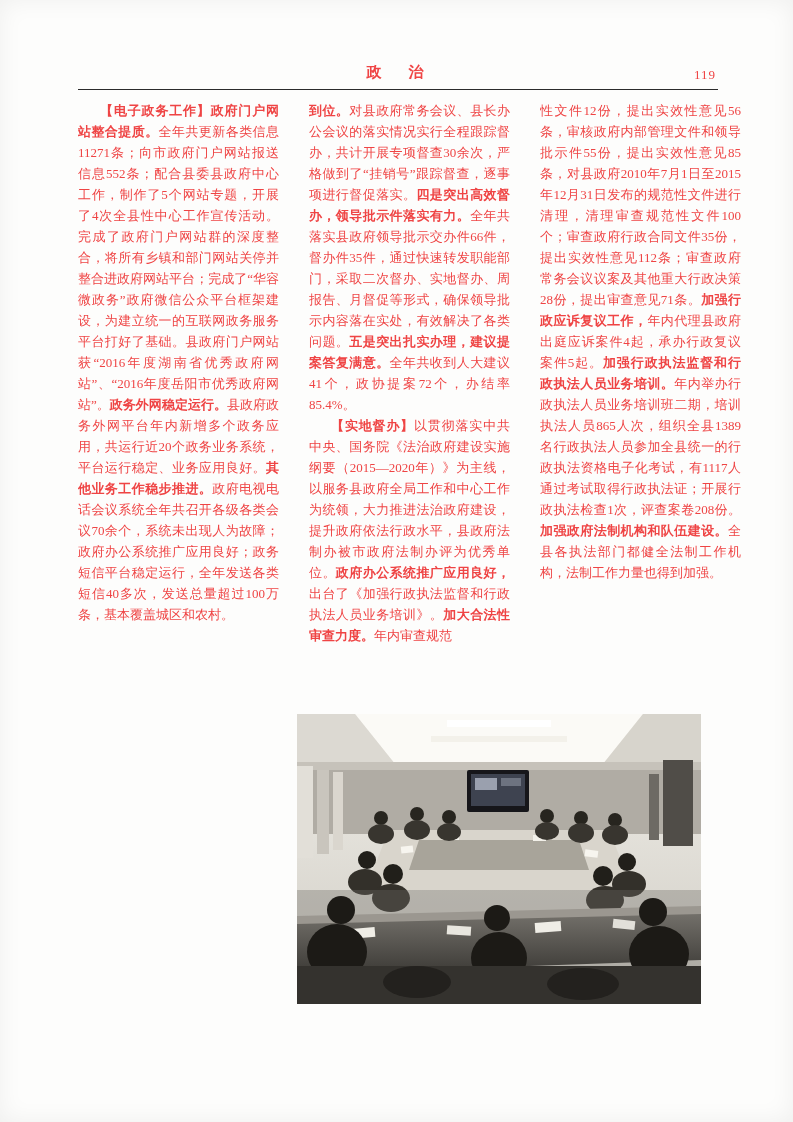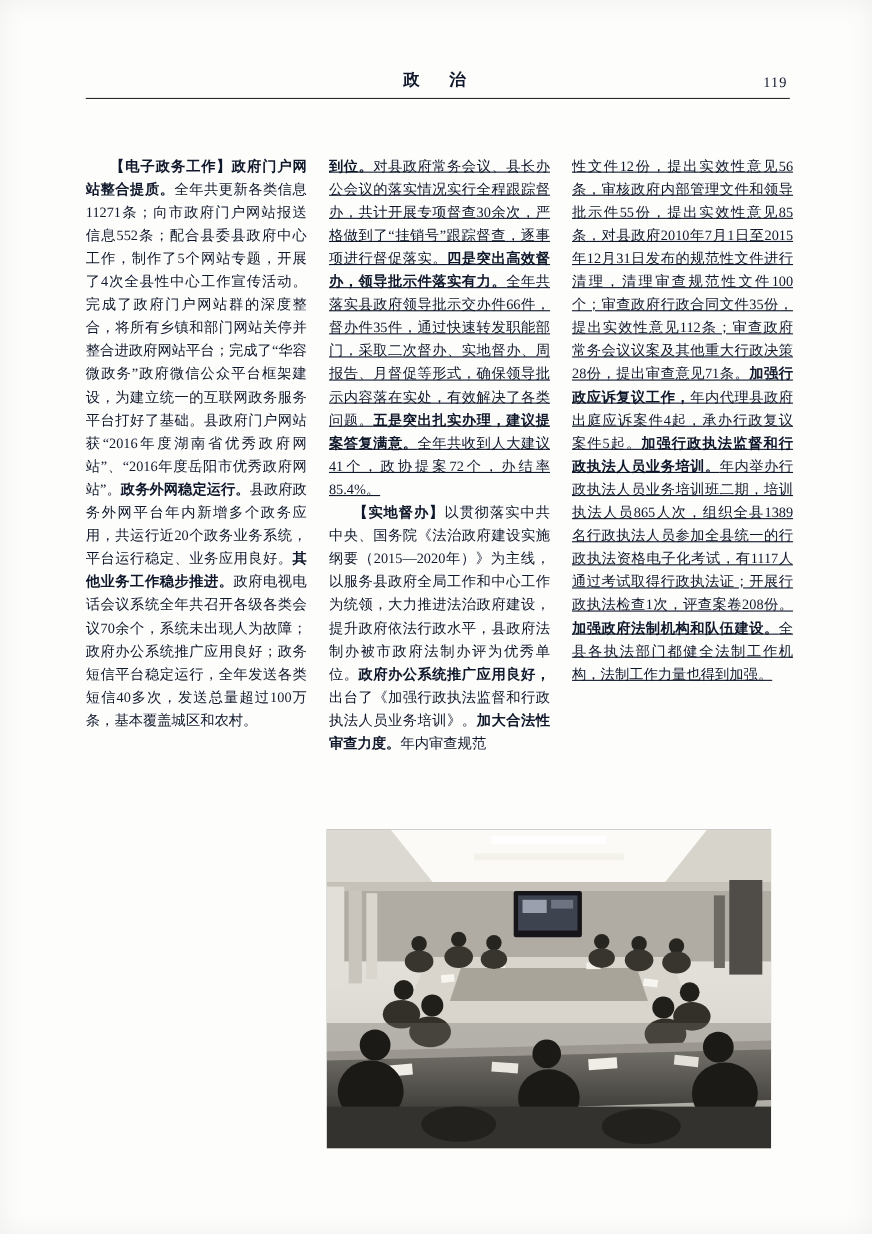--- a/index.html
+++ b/index.html
@@ -1,41 +1,41 @@
 <!DOCTYPE html>
 <html><head>
 <meta charset="utf-8">
 <style>
   * { margin:0; padding:0; box-sizing:border-box; }
   html,body { background:#e8e8e6; }
   body { font-family:"Liberation Serif", serif; }
   .page {
     position:relative; width:793px; height:1122px; margin:0 auto;
-    background:#fdfdfc; color:#0f172a; overflow:hidden;
+    background:#fdfdfc; color:#ef4444; overflow:hidden;
     box-shadow: inset 0 0 24px rgba(0,0,0,0.06);
   }
   .header {
     position:absolute; top:60px; left:78px; width:640px; height:30px;
     border-bottom:1.5px solid #2b2b2b;
   }
   .header-title {
     position:absolute; left:0; right:0; top:3px; text-align:center;
     font-size:15px; font-weight:bold; letter-spacing:6px;
   }
   .page-number {
     position:absolute; right:2px; top:7px; font-size:13px; letter-spacing:1px;
   }
   .content {
     position:absolute; top:100px; left:78px; width:640px; height:946px;
-    display:flex; gap:20px;
-    font-size:13px; line-height:21px; text-align:justify;margin-top:40px;
+    display:flex; gap:30px;
+    font-size:13px; line-height:21px; text-align:justify;
   }
   .col { flex:0 0 201px; width:201px; overflow:hidden; }
   .para { text-indent:1.7em; }
-  .para.cont { text-indent:0;text-decoration:underline; }
+  .para.cont { text-indent:0; }
   .b { font-weight:bold; }
   .photo-figure {
     position:absolute; left:219px; top:614px; width:404px; height:290px;
     background:#9a9894; z-index:2; overflow:hidden;
   }
   .photo-figure svg { display:block; width:100%; height:100%; }
   .photo-caption {
     position:absolute; left:219px; top:912px; width:404px; z-index:2;
     text-align:center; font-weight:bold; font-style:italic; font-size:12.5px;
     letter-spacing:1px; background:#fdfdfc;

